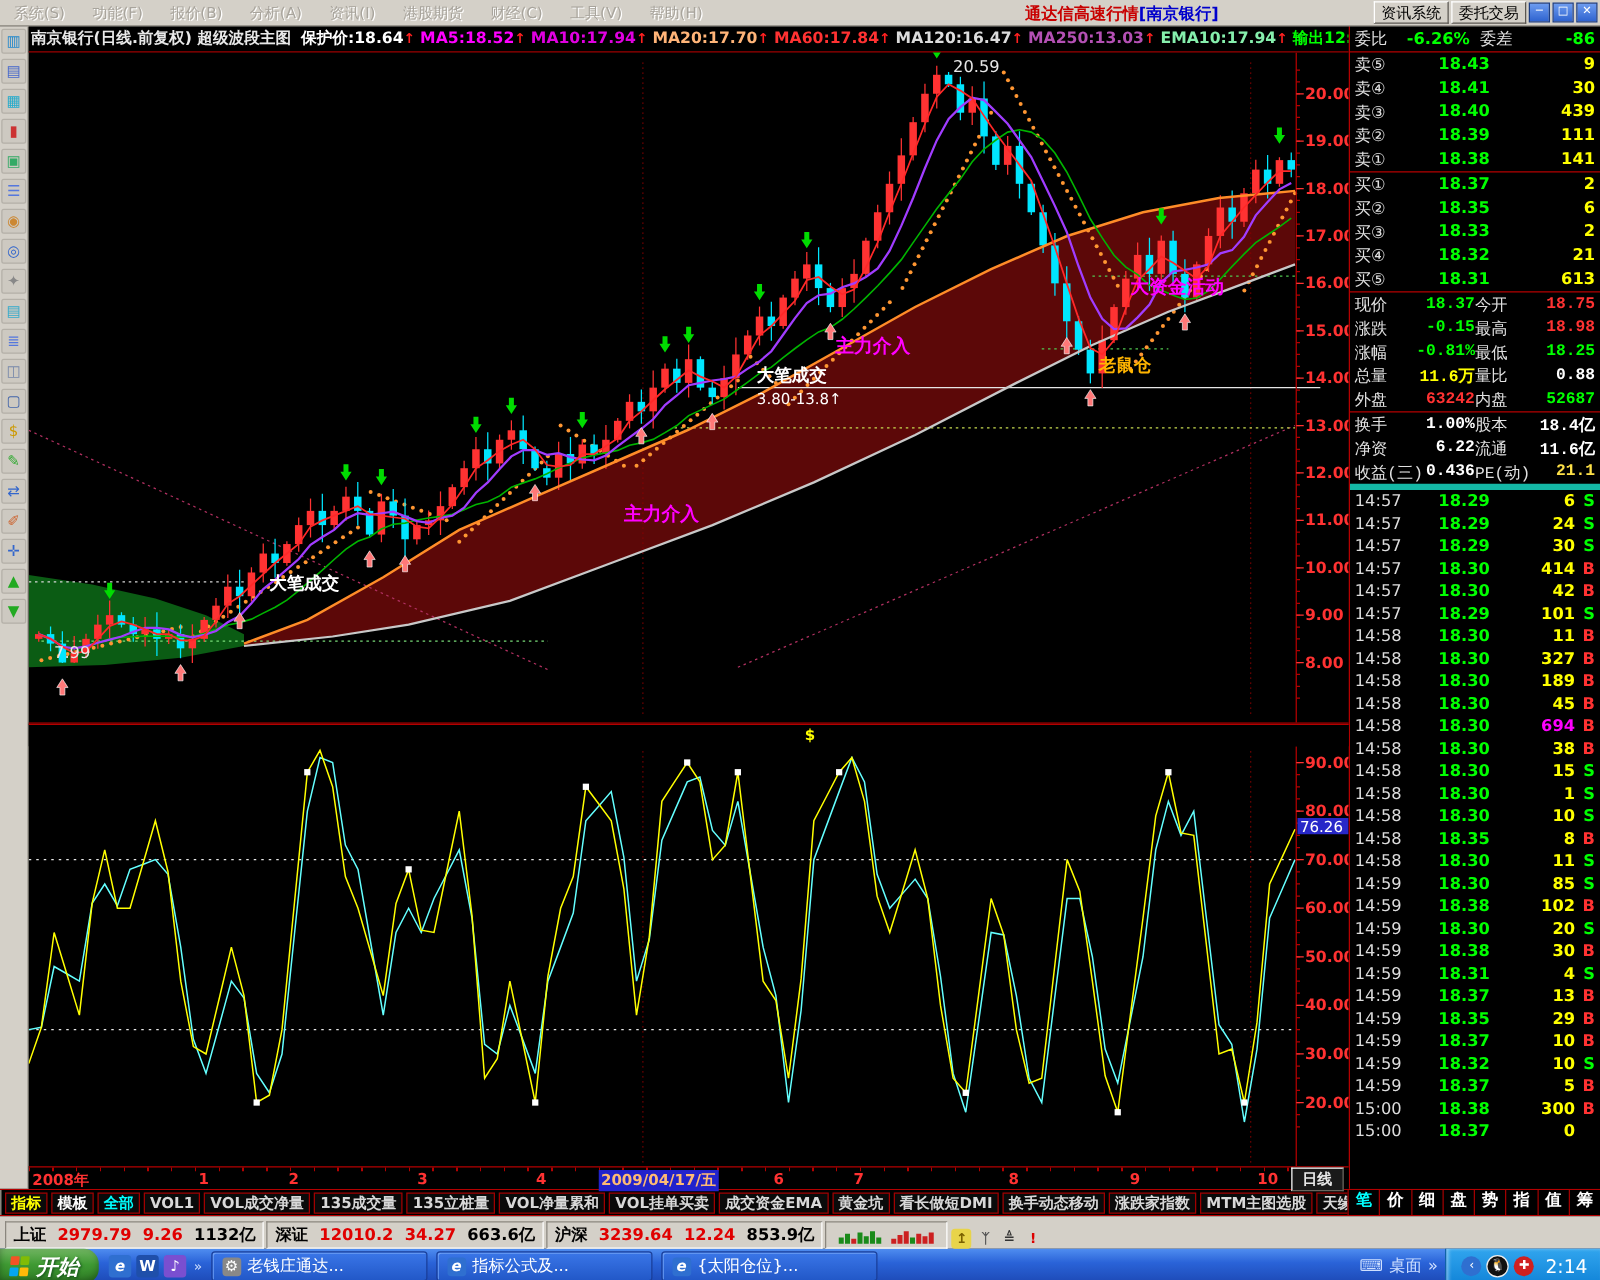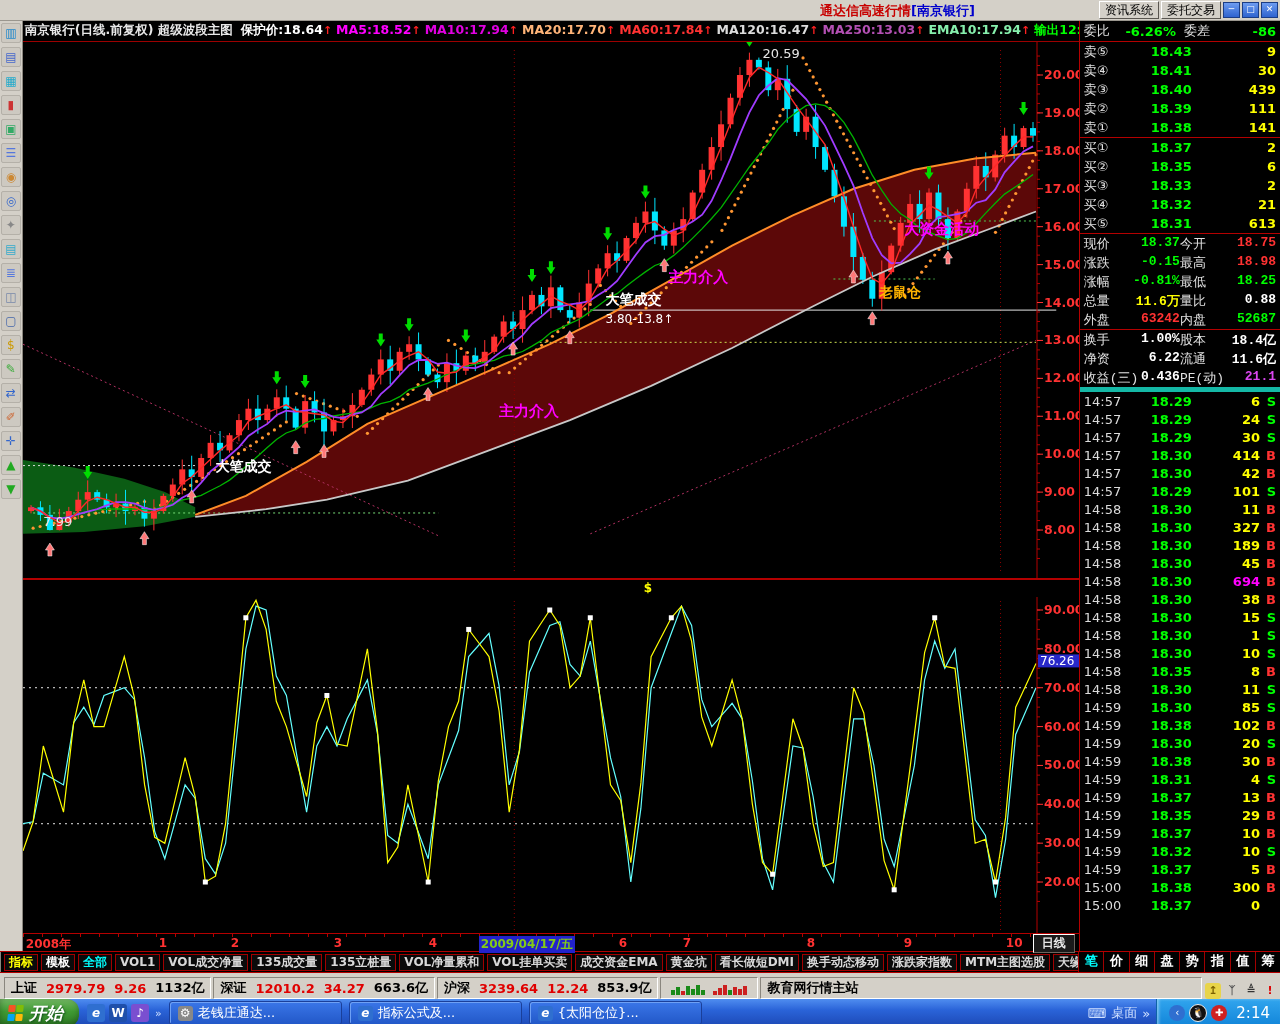--- a/index.html
+++ b/index.html
@@ -31,21 +31,21 @@
   .chead .ar{color:#ff2020;font-size:11px;}
   .ind-title{height:17px;background:#000;display:flex;align-items:center;font-size:12.5px;
              font-weight:bold;position:relative;border-top:1px solid #b40000;}
   .ind-title .it{margin-right:10px;}
   .dollar{position:absolute;left:621px;top:1px;color:#ffff00;font-size:12px;}
   .xaxis{height:17px;background:#000;position:relative;border-top:1px solid #b40000;font-size:12px;
          font-weight:bold;}
   .xaxis::before{content:"";position:absolute;left:0;top:0;width:1013px;height:3px;
       background:repeating-linear-gradient(90deg,#b40000 0 1px,transparent 1px 19px);}
   .xlab{position:absolute;top:2px;color:#ff3232;white-space:nowrap;}
-  .xlab.hl{background:#2222cc;color:#84cc16;padding:0 2px;}
+  .xlab.hl{background:#2222cc;color:#fdba74;padding:0 2px;}
   .period-box{position:absolute;right:4px;top:0px;border:1px solid;border-color:#fff #6a665e #6a665e #fff;
               color:#e8e8e8;background:#1a1a1a;padding:0 8px;font-size:12px;}
   
   .rpanel{width:202px;background:#000;border-left:1px solid #b40000;display:flex;flex-direction:column;
           font-weight:bold;font-size:13px;}
   .rp-head{height:29px;display:flex;align-items:flex-end;justify-content:center;gap:6px;
            border-bottom:1px solid #b40000;padding-bottom:3px;}
   .rp-head .code{color:#ffff00;font-size:15px;}
   .rp-head .nm{color:#ffffff;font-size:15px;}
   .wrow{height:20px;display:flex;align-items:center;padding:0 4px;border-bottom:1px solid #b40000;}
@@ -113,20 +113,31 @@
                color:#fff;margin-right:4px;}
   .clock{color:#fff;font-size:15px;margin-left:5px;}
   svg{display:block;}
 </style>
 </head>
 <body>
 
 <div id="screen">
 
   <div class="menubar">
+    <div style="display:flex">
+        <span class="menu-item">系统(S)</span>
+        <span class="menu-item">功能(F)</span>
+        <span class="menu-item">报价(B)</span>
+        <span class="menu-item">分析(A)</span>
+        <span class="menu-item">资讯(I)</span>
+        <span class="menu-item">港股期货</span>
+        <span class="menu-item">财经(C)</span>
+        <span class="menu-item">工具(V)</span>
+        <span class="menu-item">帮助(H)</span>
+      </div>
     <div class="app-title">
       <span class="t1">通达信高速行情</span><span class="t2">[南京银行]</span>
     </div>
     <div class="mb-right">
         <span class="mb-btn">资讯系统</span>
         <span class="mb-btn">委托交易</span>
         <span class="winbtn">─</span>
         <span class="winbtn">□</span>
         <span class="winbtn">✕</span>
       </div>
@@ -934,21 +945,21 @@
               <span class="v" style="color: rgb(255, 255, 255);">11.6亿</span>
             </span>
           </div>
           <div class="irow">
             <span class="icell">
               <span class="l">收益(三)</span>
               <span class="v" style="color: rgb(255, 255, 255);">0.436</span>
             </span>
             <span class="icell">
               <span class="l">PE(动)</span>
-              <span class="v" style="color: #d946ef;">21.1</span>
+              <span class="v" style="color: #fde047;">21.1</span>
             </span>
           </div>
         </div>
       <div class="ticks">
           <div class="trow">
             <span class="tm">14:57</span>
             <span class="p">18.29</span>
             <span class="vv">6</span>
             <span class="bs" style="color: rgb(0, 255, 0);">S</span>
           </div>
@@ -1190,23 +1201,20 @@
       <span class="minibars">
           <i style="height: 4px; background: rgb(204, 32, 32);"></i>
           <i style="height: 7px; background: rgb(204, 32, 32);"></i>
           <i style="height: 10px; background: rgb(204, 32, 32);"></i>
           <i style="height: 5px; background: rgb(26, 138, 26);"></i>
           <i style="height: 8px; background: rgb(204, 32, 32);"></i>
           <i style="height: 6px; background: rgb(204, 32, 32);"></i>
           <i style="height: 9px; background: rgb(204, 32, 32);"></i>
         </span>
     </span>
-    <span class="seg server">
-      <span>教育网行情主站</span>
-    </span>
     <span class="tray-ic" style="background:#e8d44a;border-radius:3px;color:#7a6000">↥</span>
     <span class="tray-ic" style="color:#555">ᛉ</span>
     <span class="tray-ic" style="color:#333">≜</span>
     <span class="tray-ic" style="color:#d00;font-weight:bold">!</span>
   </div>
 
   <div class="taskbar">
     <div class="startbtn">
       <span class="winflag">
         <i style="background:#f35325"></i>

